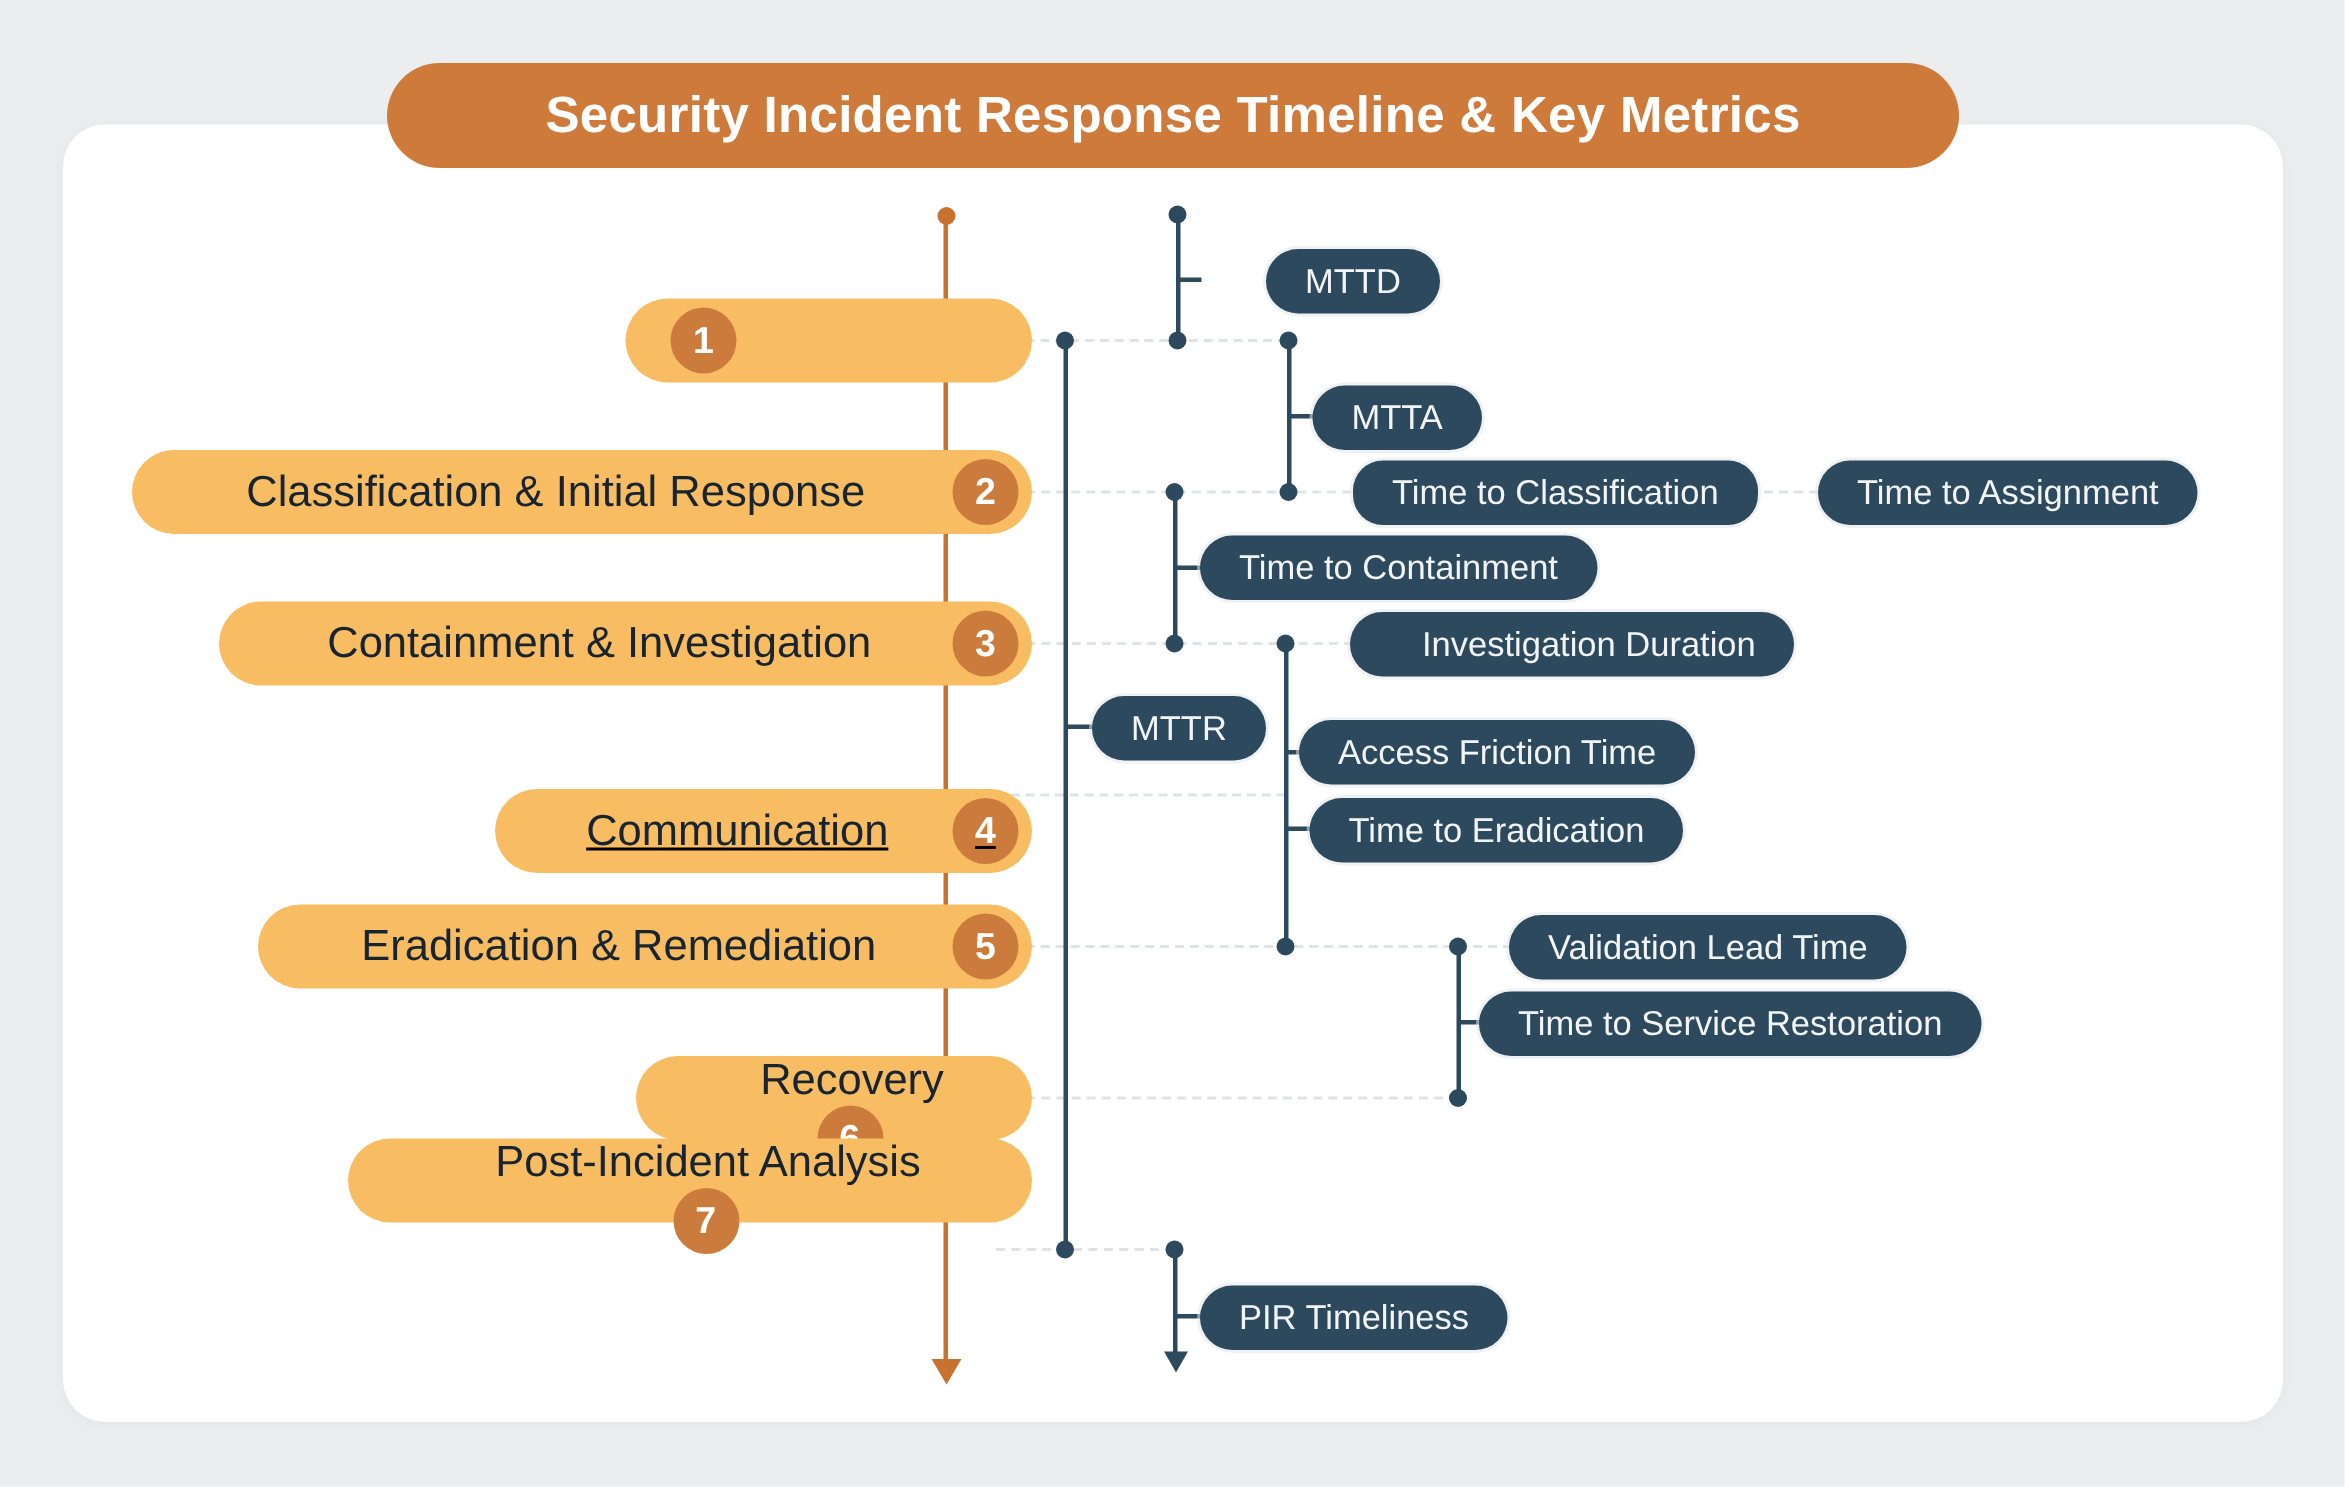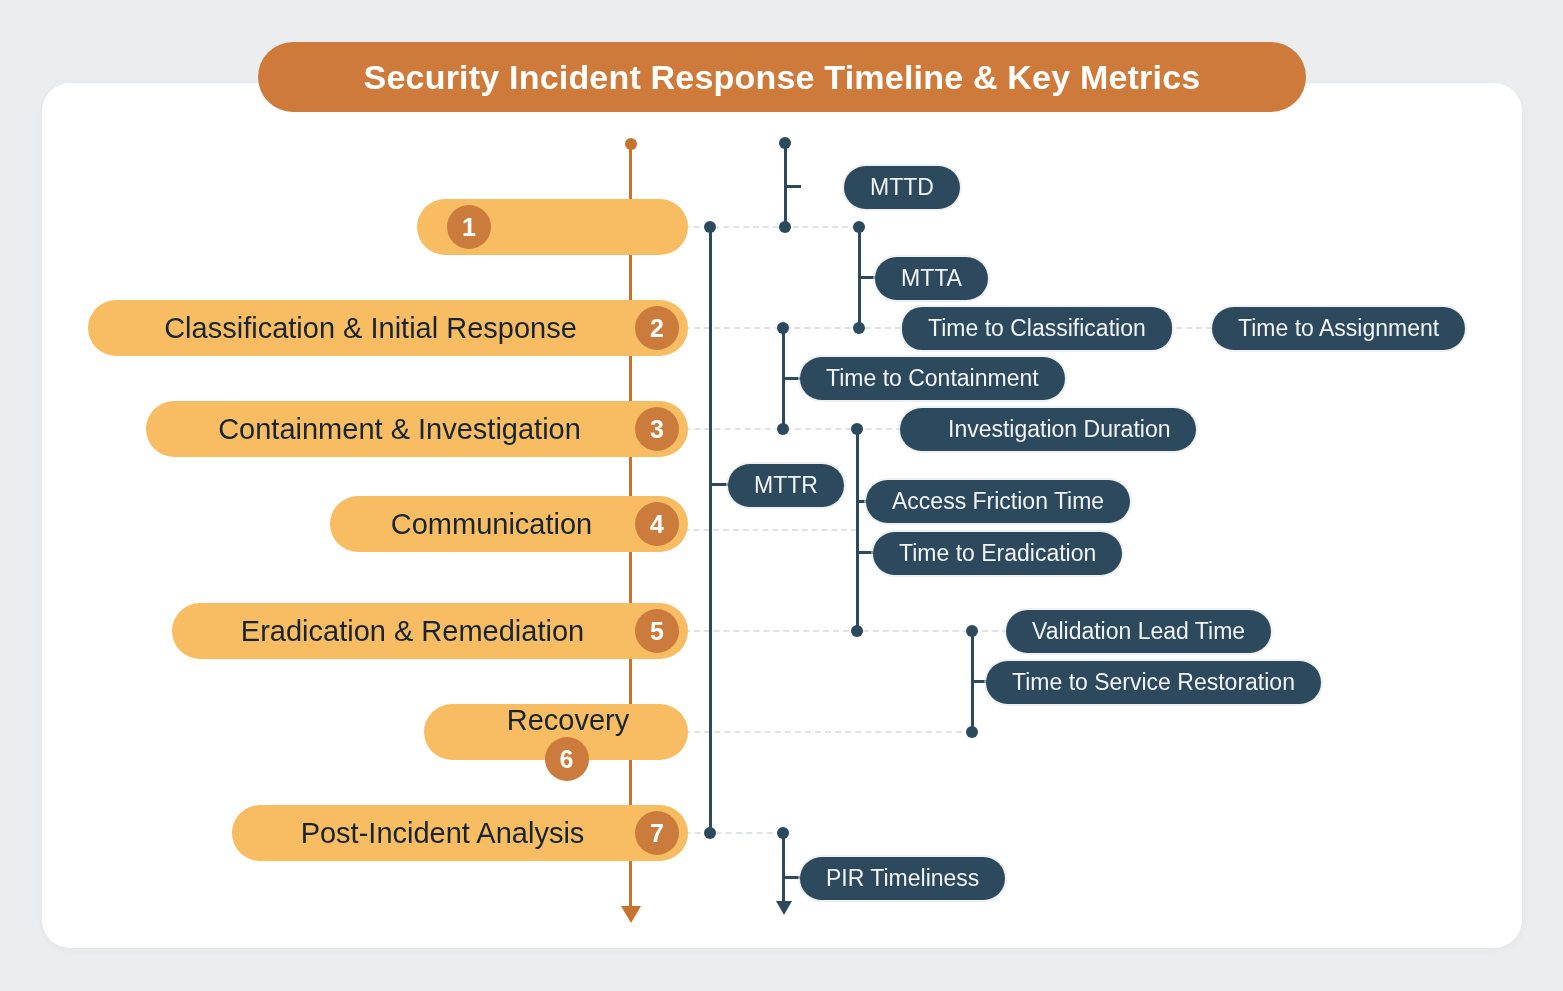--- a/index.html
+++ b/index.html
@@ -129,33 +129,33 @@
   <span class="num">1</span>
 </div>
 <div class="stage" style="left:88px;top:300px;width:576px;">
   <span class="lbl">Classification &amp; Initial Response</span>
   <span class="num">2</span>
 </div>
 <div class="stage" style="left:146px;top:401px;width:518px;">
   <span class="lbl">Containment &amp; Investigation</span>
   <span class="num">3</span>
 </div>
-<div class="stage" style="left:330px;top:496px;width:334px;">
+<div class="stage" style="left:330px;top:526px;width:334px;text-decoration:underline;">
   <span class="lbl">Communication</span>
   <span class="num">4</span>
 </div>
 <div class="stage" style="left:172px;top:603px;width:492px;">
   <span class="lbl">Eradication &amp; Remediation</span>
   <span class="num">5</span>
 </div>
 <div class="stage" style="left:424px;top:704px;width:240px;flex-direction:column;">
   <span class="lbl">Recovery</span>
   <span class="num">6</span>
 </div>
-<div class="stage" style="left:232px;top:805px;width:432px;">
+<div class="stage" style="left:232px;top:759px;width:432px;flex-direction:column;">
   <span class="lbl">Post-Incident Analysis</span>
   <span class="num">7</span>
 </div>
 
 <div class="metric" style="left:800px;top:166px;margin-left:44px;">MTTD</div>
 <div class="metric" style="left:875px;top:257px;">MTTA</div>
 <div class="metric" style="left:902px;top:307px;border-radius:20px;">Time to Classification</div>
 <div class="metric" style="left:1212px;top:307px;">Time to Assignment</div>
 <div class="metric" style="left:800px;top:357px;">Time to Containment</div>
 <div class="metric" style="left:900px;top:408px;padding-left:48px;">Investigation Duration</div>

